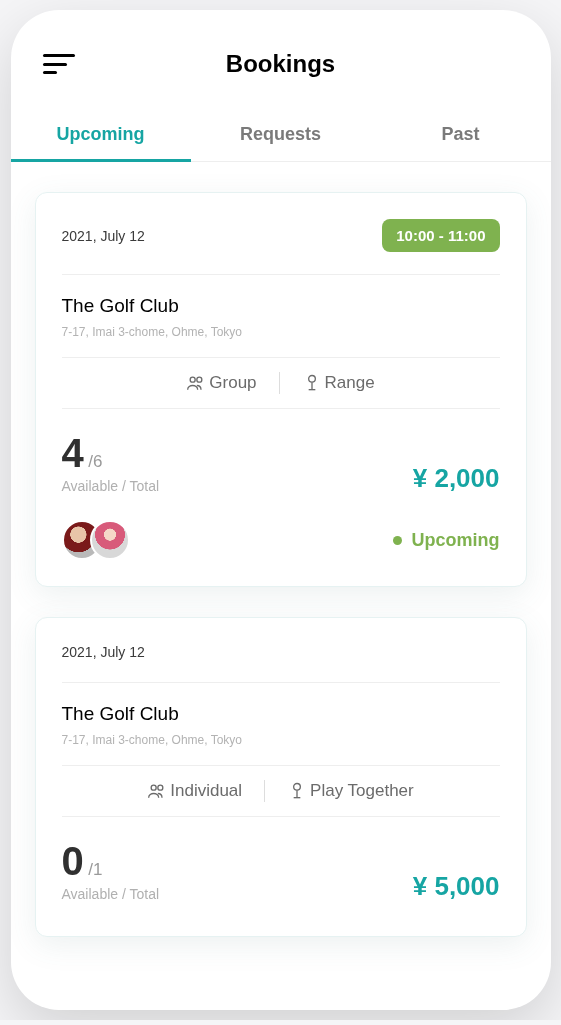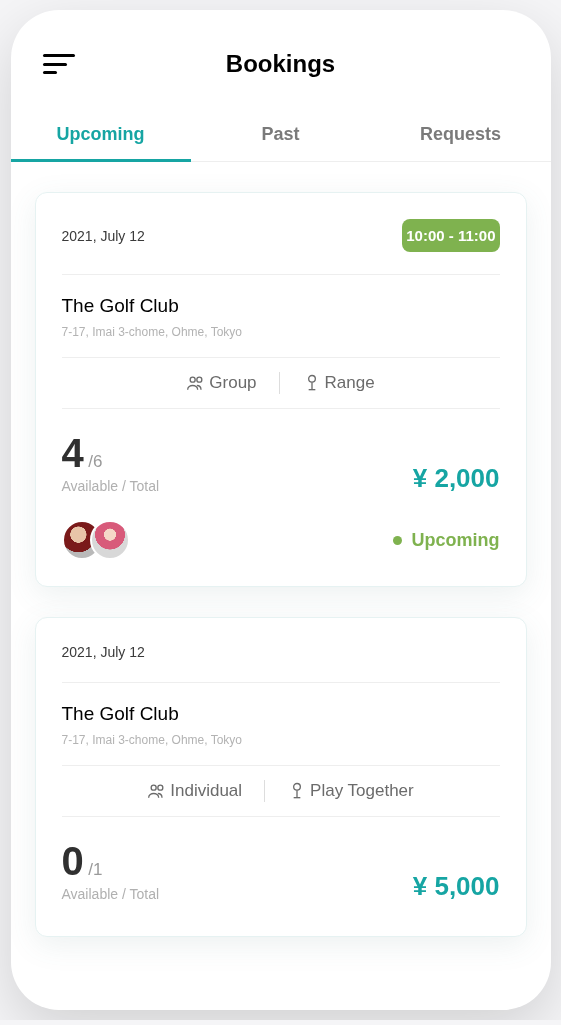--- a/index.html
+++ b/index.html
@@ -89,21 +89,21 @@
   align-items: center;
   padding-bottom: 22px;
   border-bottom: 1px solid #eee;
 }
 .date {
   font-size: 14px;
   color: #3a3a3a;
   font-weight: 500;
 }
 .time-badge {
-  padding: 8px 4px;
+  padding: 8px 14px;
   border-radius: 8px;
   color: #fff;
   font-size: 15px;
   font-weight: 600;
 }
 .time-green { background: #7fb24f; }
 .time-orange { background: #f2724d; }
 .venue {
   padding: 20px 0 18px;
 }
@@ -208,22 +208,22 @@
     <div class="menu-icon">
       <span></span>
         <span></span>
         <span></span>
     </div>
     <div class="page-title">Bookings</div>
   </div>
 
   <div class="tabs">
     <div class="tab active">Upcoming</div>
+    <div class="tab">Requests</div>
     <div class="tab">Past</div>
-    <div class="tab">Requests</div>
   </div>
 
   <div class="content">
 
     <div class="card">
       <div class="card-top">
         <div class="date">2021, July 12</div>
         <div class="time-badge time-green">10:00 - 11:00</div>
       </div>
       <div class="venue">

